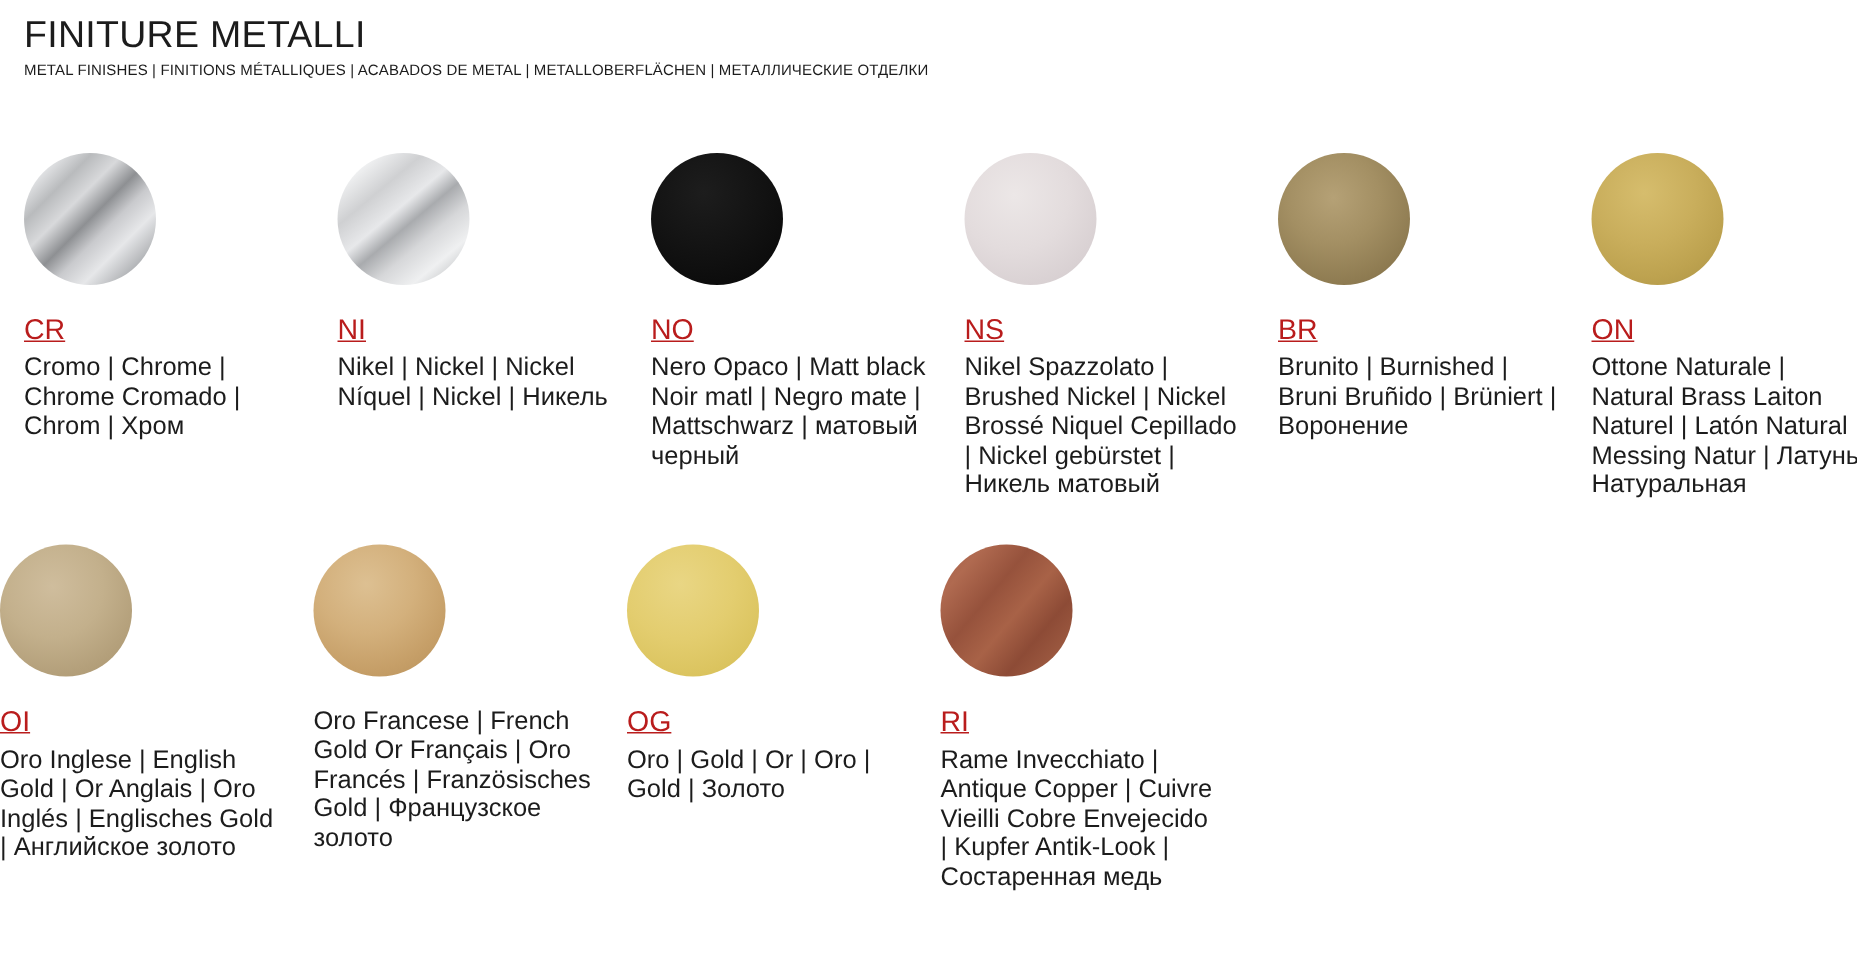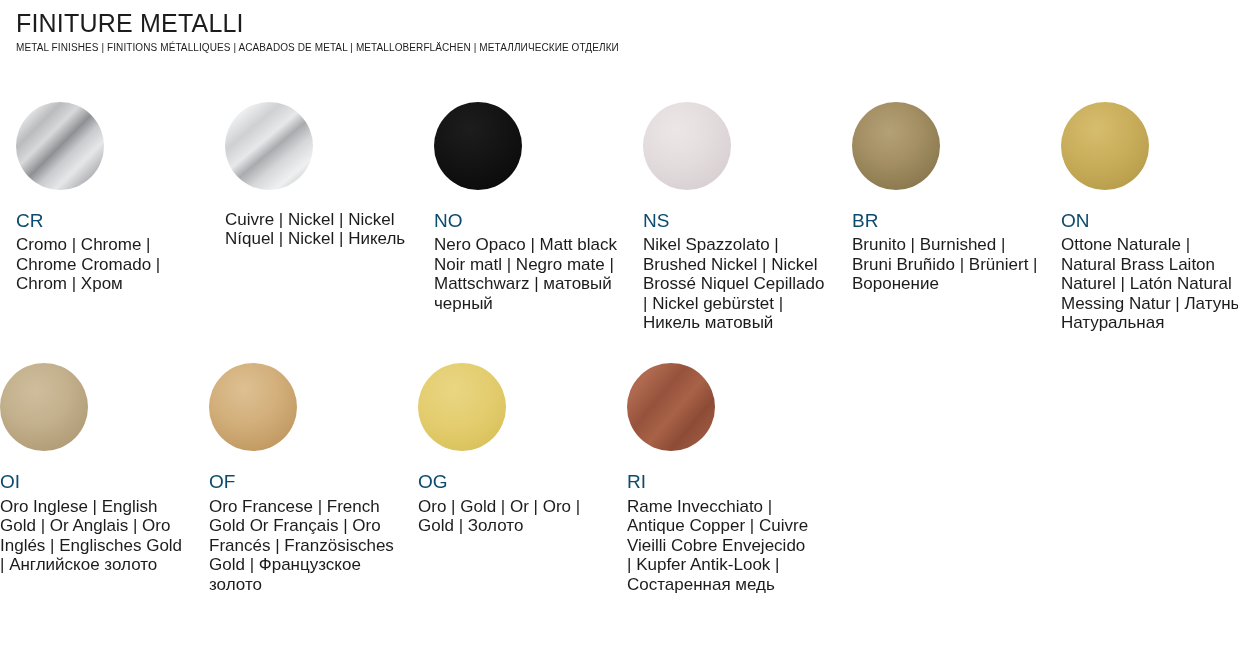--- a/index.html
+++ b/index.html
@@ -59,23 +59,24 @@
   }
   .disc {
     width: 88px;
     height: 88px;
     border-radius: 50%;
     margin-bottom: 20px;
   }
   .code {
     font-size: 19px;
     font-weight: 400;
-    color: #0c4a6e;
+    color: #b91c1c;
     margin-bottom: 4px;
     line-height: 1.15;
+    text-decoration: underline;
   }
   .desc {
     font-size: 17px;
     line-height: 19.5px;
     color: #1c1c1c;
   }
 
   
   .m-cr {
     background:
@@ -137,21 +138,22 @@
   <div class="grid">
 
     <div class="swatch-cell">
       <div class="disc m-cr"></div>
       <div class="code">CR</div>
       <div class="desc">Cromo | Chrome | Chrome Cromado | Chrom | Хром</div>
     </div>
 
     <div class="swatch-cell">
       <div class="disc m-ni"></div>
-      <div class="desc">Cuivre | Nickel | Nickel Níquel | Nickel | Никель</div>
+      <div class="code">NI</div>
+      <div class="desc">Nikel | Nickel | Nickel Níquel | Nickel | Никель</div>
     </div>
 
     <div class="swatch-cell">
       <div class="disc m-no"></div>
       <div class="code">NO</div>
       <div class="desc">Nero Opaco | Matt black Noir matl | Negro mate | Mattschwarz | матовый черный</div>
     </div>
 
     <div class="swatch-cell">
       <div class="disc m-ns"></div>
@@ -176,21 +178,20 @@
   <div class="row2">
 
     <div class="swatch-cell">
       <div class="disc m-oi"></div>
       <div class="code">OI</div>
       <div class="desc">Oro Inglese | English Gold | Or Anglais | Oro Inglés | Englisches Gold | Английское золото</div>
     </div>
 
     <div class="swatch-cell">
       <div class="disc m-of"></div>
-      <div class="code">OF</div>
       <div class="desc">Oro Francese | French Gold Or Français | Oro Francés | Französisches Gold | Французское золото</div>
     </div>
 
     <div class="swatch-cell">
       <div class="disc m-og"></div>
       <div class="code">OG</div>
       <div class="desc">Oro | Gold | Or | Oro | Gold | Золото</div>
     </div>
 
     <div class="swatch-cell">

